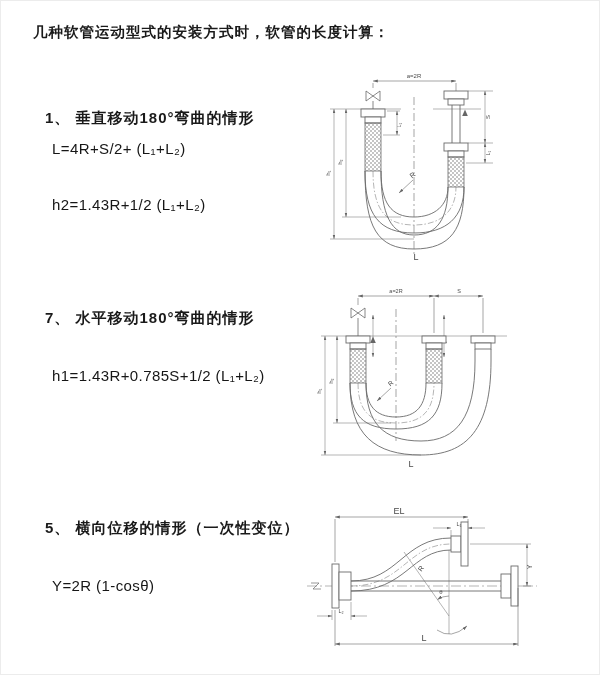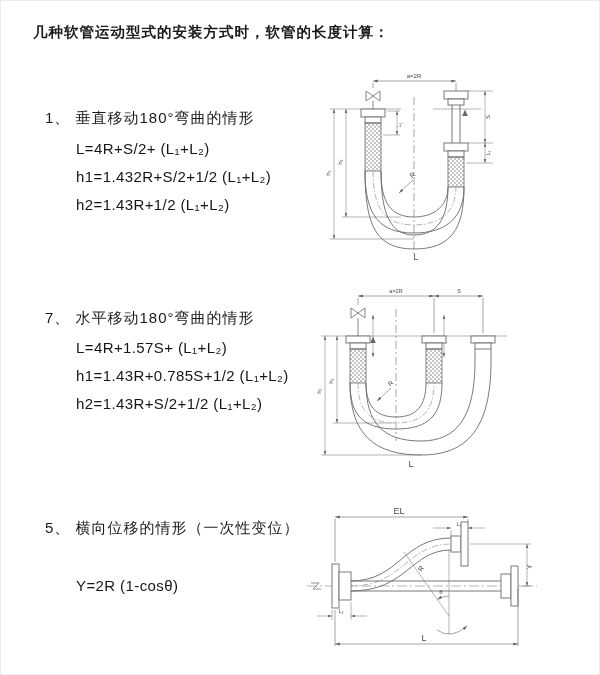--- a/index.html
+++ b/index.html
@@ -6,45 +6,42 @@
   .page{
     position:relative;width:600px;height:675px;background:#ffffff;
     font-family:"Liberation Sans","DejaVu Sans",sans-serif;
     color:#1c1c1c;overflow:hidden;border:1px solid #ececec;box-sizing:border-box;
   }
   .title{
     position:absolute;left:32px;top:22px;font-size:14.5px;font-weight:bold;
     letter-spacing:1px;color:#1a1a1a;
   }
   .sec-heading{
-    position:absolute;left:44px;font-size:15px;font-weight:normal;color:#1a1a1a;
+    position:absolute;left:44px;font-size:15px;font-weight:bold;color:#1a1a1a;
     letter-spacing:1px;
   }
   .formula{
-    position:absolute;left:75px;font-size:15px;color:#161616;letter-spacing:.4px;
+    position:absolute;left:51px;font-size:15px;color:#161616;letter-spacing:.4px;
   }
   .diagram{position:absolute;}
   svg text{fill:#4a4a4a;font-family:"Liberation Sans","DejaVu Sans",sans-serif;}
 </style>
 </head>
 <body>
 
 <div class="page">
 
   <div class="title">几种软管运动型式的安装方式时，软管的长度计算：</div>
 
   <div class="sec-heading" style="top:108px">1、 垂直移动180°弯曲的情形</div>
   <div class="formula" style="top:139px">L=4R+S/2+ (L₁+L₂)</div>
-  <div class="formula" style="top:167px">h1=1.432R+S/2+1/2 (L₁+L₂)</div>
   <div class="formula" style="top:195px">h2=1.43R+1/2 (L₁+L₂)</div>
 
   <div class="sec-heading" style="top:308px">7、 水平移动180°弯曲的情形</div>
-  <div class="formula" style="top:338px">L=4R+1.57S+ (L₁+L₂)</div>
   <div class="formula" style="top:366px">h1=1.43R+0.785S+1/2 (L₁+L₂)</div>
-  <div class="formula" style="top:394px">h2=1.43R+S/2+1/2 (L₁+L₂)</div>
 
   <div class="sec-heading" style="top:518px">5、 横向位移的情形（一次性变位）</div>
   <div class="formula" style="top:576px">Y=2R (1-cosθ)</div>
 
   <svg class="diagram" style="left:312px;top:68px" width="288" height="195" viewBox="0 0 288 195">
     <defs>
       <marker id="e1" markerWidth="9" markerHeight="7" refX="8" refY="2.5" orient="auto">
           <path d="M0,0 L8,2.5 L0,5 z" fill="#666"></path>
         </marker>
       <marker id="s1" markerWidth="9" markerHeight="7" refX="8" refY="2.5" orient="auto-start-reverse">

